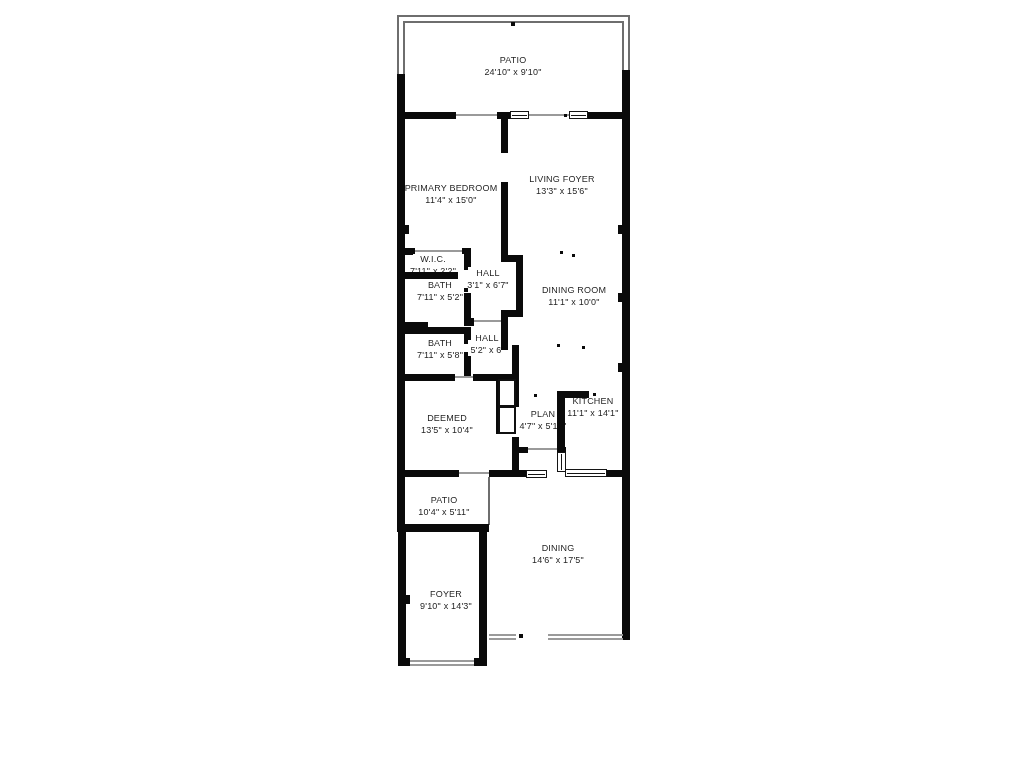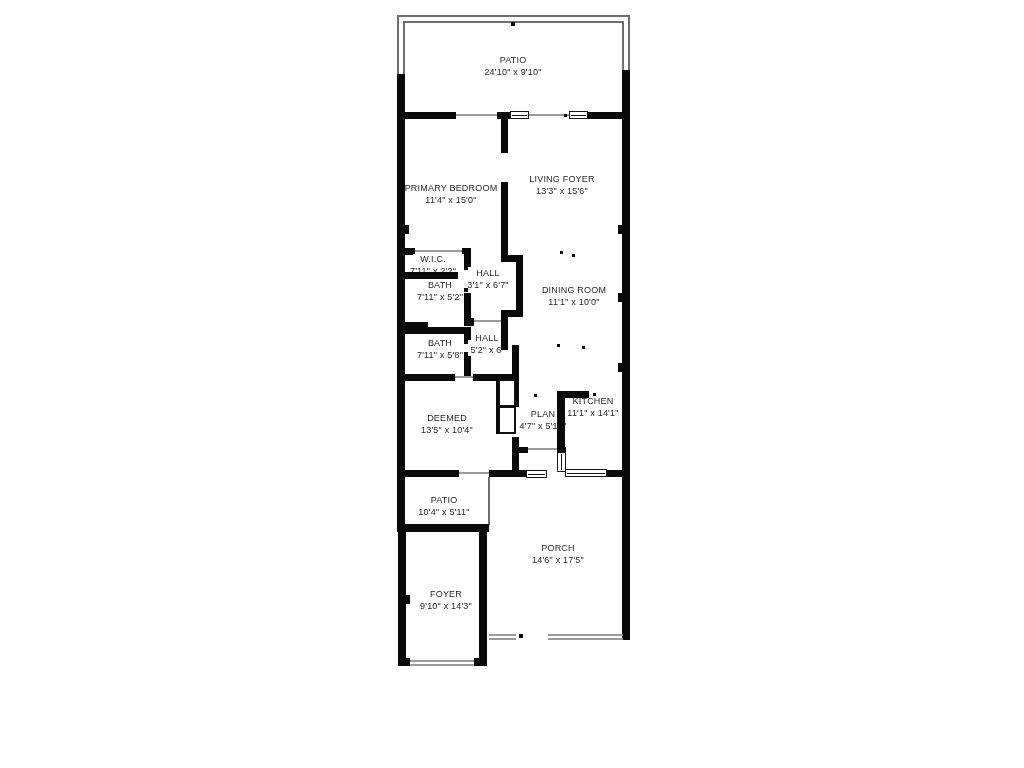--- a/index.html
+++ b/index.html
@@ -176,21 +176,21 @@
   </div>
   <div class="room-label" style="left:593px;top:407px">
     <div>KITCHEN</div>
     <div>11'1" x 14'1"</div>
   </div>
   <div class="room-label" style="left:444px;top:506px">
     <div>PATIO</div>
     <div>10'4" x 5'11"</div>
   </div>
   <div class="room-label" style="left:558px;top:554px">
-    <div>PORCH</div>
+    <div>DINING</div>
     <div>14'6" x 17'5"</div>
   </div>
   <div class="room-label" style="left:446px;top:600px">
     <div>FOYER</div>
     <div>9'10" x 14'3"</div>
   </div>
 
 </div>
 
 </body></html>

